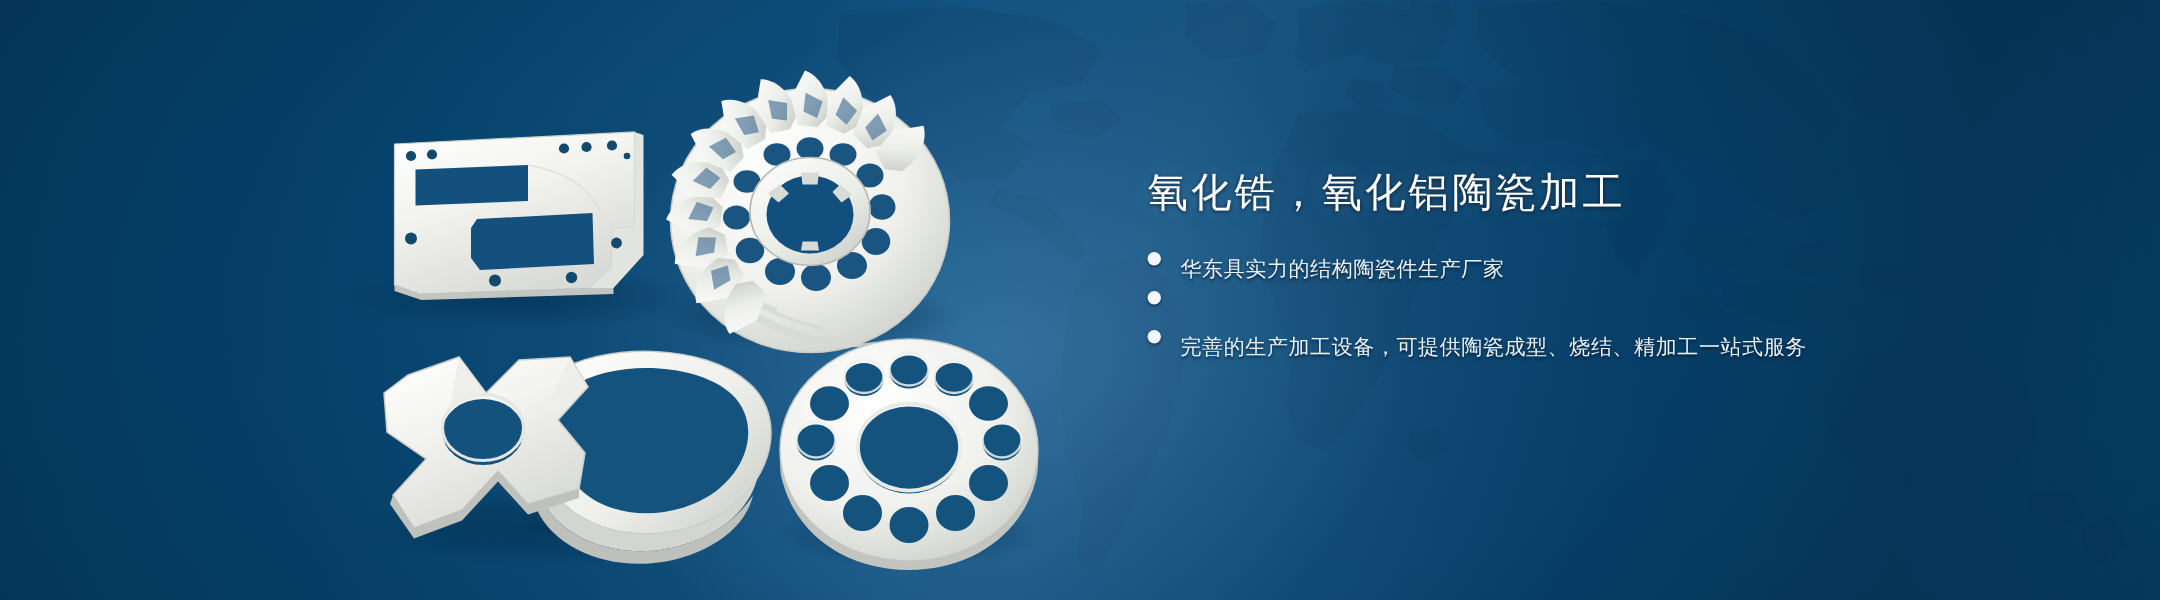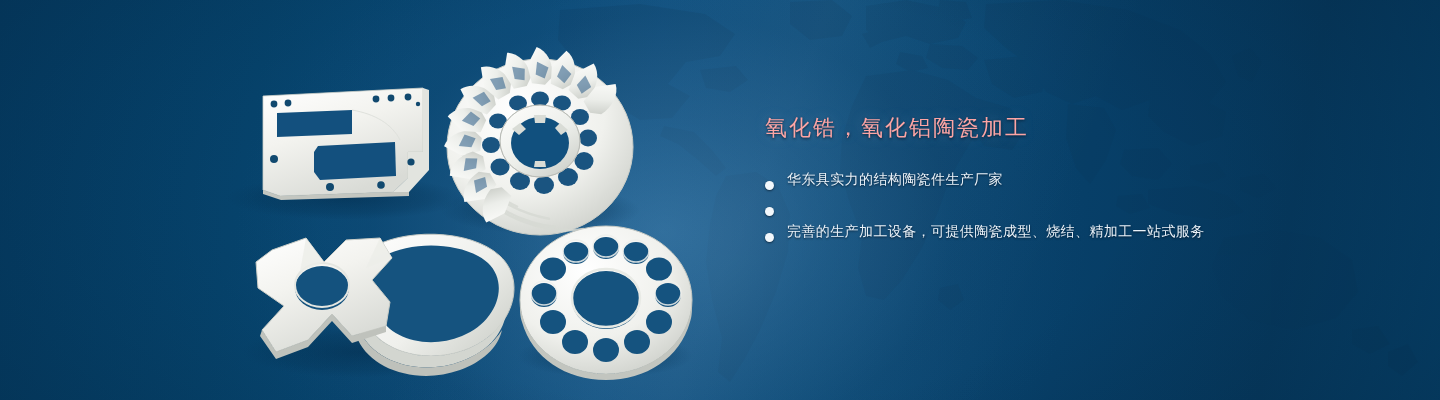--- a/index.html
+++ b/index.html
@@ -52,27 +52,27 @@
   }
   .bg-map{
     position:absolute;inset:0;opacity:.5;
   }
   .bg-map svg{display:block;width:1440px;height:400px;}
   
   .copy{
     position:absolute;left:765px;top:108px;width:620px;
   }
   .headline{
-    color:#fca5a5;font-size:22px;line-height:40px;letter-spacing:2px;
+    color:#ffffff;font-size:27px;line-height:40px;letter-spacing:2px;
     font-weight:400;white-space:nowrap;
     text-shadow:0 1px 3px rgba(0,12,26,.75),0 0 14px rgba(140,195,235,.28);
   }
   .bullets{margin-top:20px;}
   .bullet{
-    display:flex;align-items:flex-end;height:22px;margin-bottom:4px;
+    display:flex;align-items:flex-start;height:22px;margin-bottom:4px;
   }
   .dot{
     width:9px;height:9px;border-radius:50%;
     background:#f3f8fc;flex:0 0 9px;margin-right:13px;
     box-shadow:0 1px 2px rgba(0,10,22,.55);
   }
   .btxt{
     color:#eaf2f9;font-size:14px;line-height:22px;letter-spacing:.4px;
     white-space:nowrap;text-shadow:0 1px 2px rgba(0,14,28,.7);
   }

